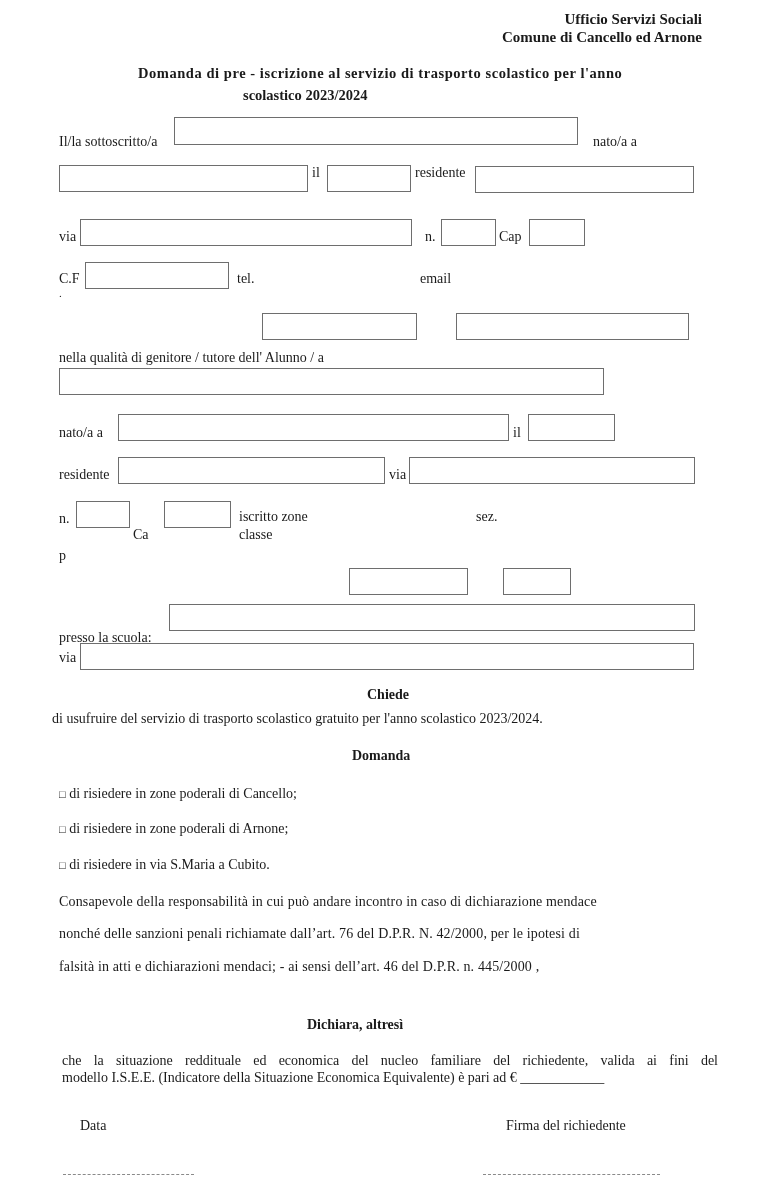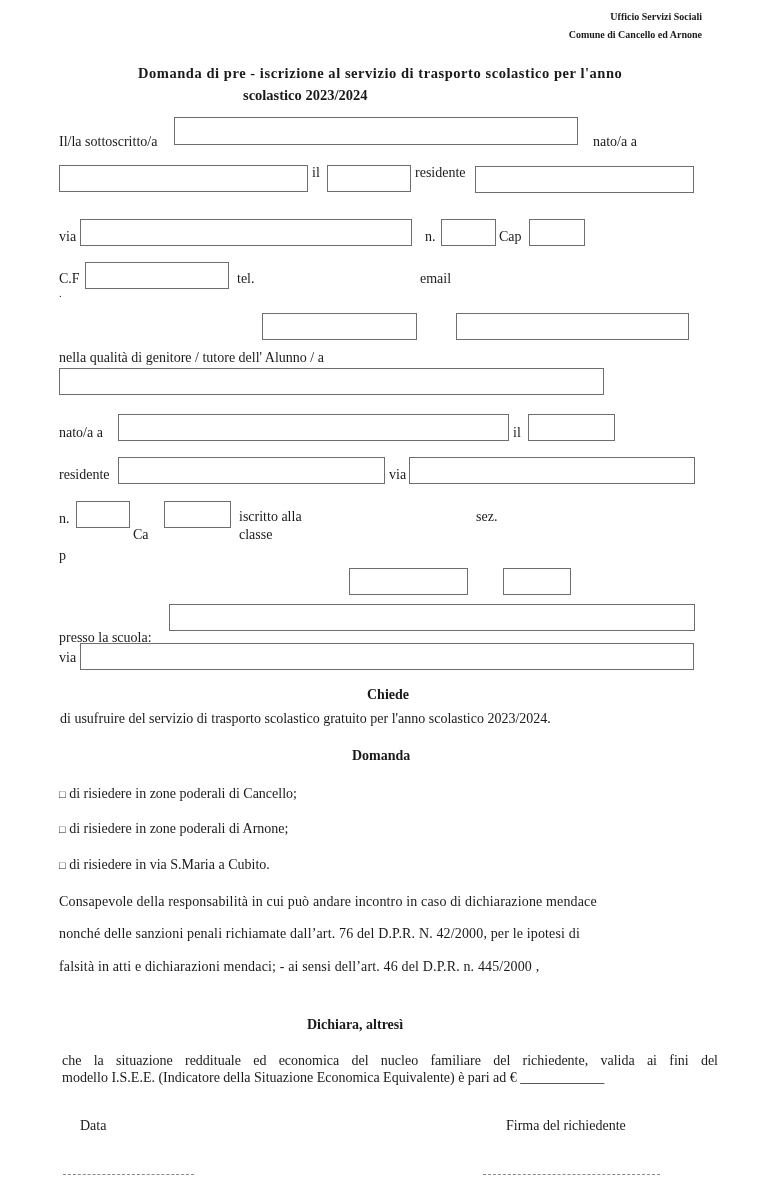--- a/index.html
+++ b/index.html
@@ -1,21 +1,21 @@
 <!DOCTYPE html>
 <html><head>
 <meta charset="utf-8">
 <style>
   html, body { margin:0; padding:0; background:#ffffff; }
   body { width:761px; height:1193px; position:relative; overflow:hidden;
          font-family:"Liberation Serif", serif; color:#1a1a1a; font-size:14px; }
   .abs { position:absolute; white-space:nowrap; }
   .box { position:absolute; border:1.5px solid #6e6e6e; background:#fff; box-sizing:border-box; }
   .bold { font-weight:bold; }
-  .hdr { font-size:10px; font-weight:bold; text-align:right; }
+  .hdr { font-size:15px; font-weight:bold; text-align:right; }
   .title { font-size:14.5px; font-weight:bold; }
   .just { position:absolute; left:62px; width:656px; text-align:justify; text-align-last:justify; white-space:normal; line-height:17px; }
   .sigline { position:absolute; border-bottom:1.5px dashed #8a8a8a; height:0; }
 </style>
 </head>
 <body>
 
 <div class="abs hdr" style="right:59px; top:11px;">Ufficio Servizi Sociali</div>
 <div class="abs hdr" style="right:59px; top:29px;">Comune di Cancello ed Arnone</div>
 
@@ -58,35 +58,35 @@
 
 <div class="abs" style="left:59px; top:467px;">residente</div>
 <div class="box" style="left:118px; top:457px; width:267px; height:27px;"></div>
 <div class="abs" style="left:389px; top:467px;">via</div>
 <div class="box" style="left:409px; top:457px; width:286px; height:27px;"></div>
 
 <div class="abs" style="left:59px; top:511px;">n.</div>
 <div class="box" style="left:76px; top:501px; width:54px; height:27px;"></div>
 <div class="abs" style="left:133px; top:527px;">Ca</div>
 <div class="box" style="left:164px; top:501px; width:67px; height:27px;"></div>
-<div class="abs" style="left:239px; top:509px;">iscritto alla</div>
+<div class="abs" style="left:239px; top:509px;">iscritto zone</div>
 <div class="abs" style="left:239px; top:527px;">classe</div>
 <div class="abs" style="left:476px; top:509px;">sez.</div>
 <div class="abs" style="left:59px; top:548px;">p</div>
 
 <div class="box" style="left:349px; top:568px; width:119px; height:27px;"></div>
 <div class="box" style="left:503px; top:568px; width:68px; height:27px;"></div>
 
 <div class="abs" style="left:59px; top:608px;margin-top:22px;">presso la scuola:</div>
 <div class="box" style="left:169px; top:604px; width:526px; height:27px;"></div>
 <div class="abs" style="left:59px; top:650px;">via</div>
 <div class="box" style="left:80px; top:643px; width:614px; height:27px;"></div>
 
 <div class="abs bold" style="left:367px; top:687px;">Chiede</div>
-<div class="abs" style="left:60px; top:711px;text-align:right;">di usufruire del servizio di trasporto scolastico gratuito per l'anno scolastico 2023/2024.</div>
+<div class="abs" style="left:52px; top:711px;text-align:right;">di usufruire del servizio di trasporto scolastico gratuito per l'anno scolastico 2023/2024.</div>
 
 <div class="abs bold" style="left:352px; top:748px;">Domanda</div>
 
 <div class="abs" style="left:59px; top:786px;">
   <span style="font-size:11px;">□</span>
   <span>di risiedere in zone poderali di Cancello;</span>
 </div>
 <div class="abs" style="left:59px; top:821px;">
   <span style="font-size:11px;">□</span>
   <span>di risiedere in zone poderali di Arnone;</span>

